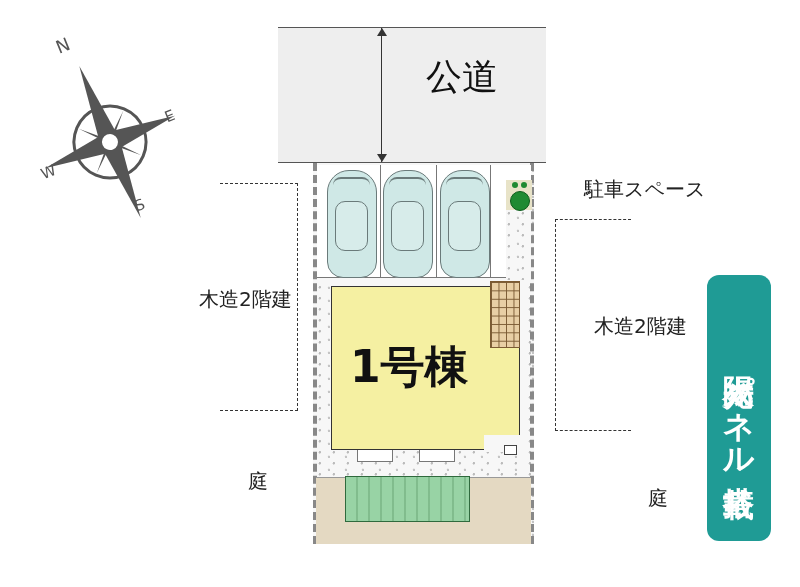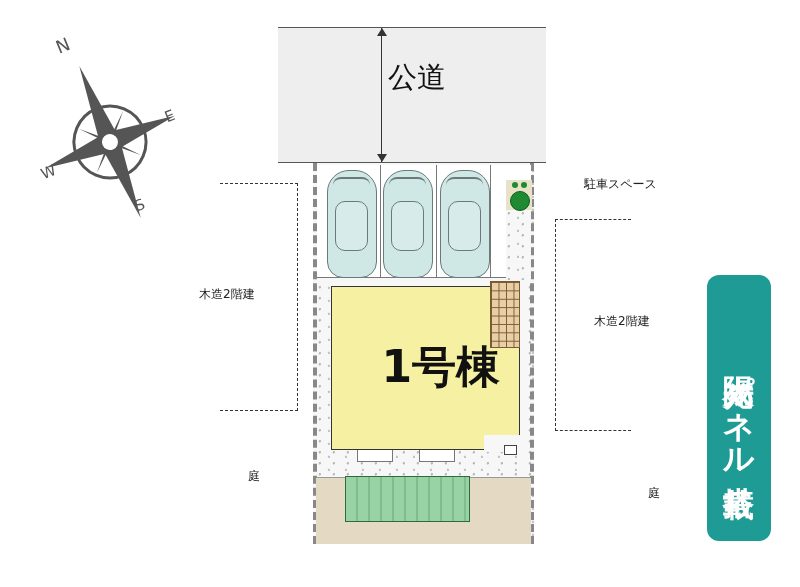--- a/index.html
+++ b/index.html
@@ -1,21 +1,21 @@
 <!DOCTYPE html>
 <html><head>
 <meta charset="utf-8">
 <style>
   html, body { margin:0; padding:0; }
   body { width:800px; height:587px; background:#ffffff; position:relative; overflow:hidden;
          font-family:"DejaVu Sans","Liberation Sans",sans-serif; color:#222; }
   .abs { position:absolute; }
   .road { left:278px; top:27px; width:268px; height:136px; background:#eeeeee;
           border-top:1px solid #555; border-bottom:1px solid #555; box-sizing:border-box; }
-  .road-label { left:388px; top:62px; width:110px; text-align:left; font-size:29px; line-height:30px; color:#111; }
+  .road-label { left:388px; top:62px; width:110px; text-align:right; font-size:36px; line-height:30px; color:#111; }
   .dim-line { left:381px; top:28px; width:1px; height:134px; background:#333; }
   .arrow-up { left:377px; top:28px; width:0; height:0; border-left:5px solid transparent; border-right:5px solid transparent; border-bottom:8px solid #333; }
   .arrow-down { left:377px; top:154px; width:0; height:0; border-left:5px solid transparent; border-right:5px solid transparent; border-top:8px solid #333; }
   .lot { left:313px; top:163px; width:221px; height:381px; background:#fbfbfb;
          border-left:4px dashed #888; border-right:4px dashed #888; border-bottom:4px dashed #888; box-sizing:border-box; }
   .gravel { background:
             radial-gradient(circle at 20% 30%, #bbb 1px, transparent 1.5px),
             radial-gradient(circle at 70% 60%, #c4c4c4 1px, transparent 1.5px),
             #f7f7f7; background-size:14px 11px, 17px 13px; }
   .parking-bay { top:165px; height:112px; border-right:1px solid #777; box-sizing:border-box; }
@@ -24,28 +24,28 @@
   .car-wind { position:absolute; left:5px; top:6px; width:37px; height:6px; border-top:2px solid #6a7a7a; border-radius:10px 10px 0 0; }
   .planter { left:506px; top:180px; width:26px; height:30px; background:#e8e3c8; }
   .tree { left:510px; top:191px; width:18px; height:18px; border-radius:50%; background:#1f8a32; border:1px solid #0d5c1c; }
   .shrub { width:6px; height:6px; border-radius:50%; background:#1f8a32; top:182px; }
   .house { left:331px; top:286px; width:189px; height:164px; background:#f5f0a2; border:1.5px solid #333; box-sizing:border-box; }
   .house-notch { left:484px; top:435px; width:37px; height:17px; background:#f7f7f7; }
   .deck { left:490px; top:281px; width:30px; height:67px; border:1px solid #7a5a33;
           background-color:#e8cfa5;
           background-image: linear-gradient(#7a5a33 1px, transparent 1px), linear-gradient(90deg,#7a5a33 1px, transparent 1px);
           background-size:7.5px 8.4px; box-sizing:border-box; }
-  .house-label { left:350px; top:340px; width:150px; text-align:right; font-size:44px; font-weight:bold; color:#111; line-height:54px; }
+  .house-label { left:350px; top:340px; width:150px; text-align:left; font-size:44px; font-weight:bold; color:#111; line-height:54px; }
   .step { top:450px; height:12px; width:36px; background:#fff; border:1px solid #777; border-top:none; box-sizing:border-box; }
   .garden { left:316px; top:477px; width:215px; height:66px; background:#e4d9c2; border-top:1.5px solid #999; }
   .lawn { left:345px; top:476px; width:125px; height:46px; background:#98d3a5; border:1.5px solid #2f6a3d; box-sizing:border-box;
           background-image: repeating-linear-gradient(90deg, transparent 0 10px, rgba(60,120,70,.25) 10px 12px); }
   .nb-left { left:220px; top:183px; width:78px; height:228px; border-top:1.5px dashed #333; border-right:1.5px dashed #333; border-bottom:1.5px dashed #333; box-sizing:border-box; }
   .nb-right { left:555px; top:219px; width:76px; height:212px; border-top:1.5px dashed #333; border-left:1.5px dashed #333; border-bottom:1.5px dashed #333; box-sizing:border-box; }
-  .label { font-size:12px; color:#222; white-space:nowrap;padding-left:24px; }
+  .label { font-size:20px; color:#222; white-space:nowrap;padding-left:24px; }
   .solar-badge { left:707px; top:275px; width:64px; height:266px; background:#1f9b95; border-radius:12px;
                  color:#fff; font-size:31px; font-weight:bold; line-height:34px; text-align:center;
                  writing-mode:vertical-rl; display:flex; align-items:center; justify-content:center; letter-spacing:1px; }
   .compass { left:28px; top:30px; width:170px; height:190px; }
 </style>
 </head>
 <body>
 
 <svg class="abs compass" viewBox="0 0 170 190" xmlns="http://www.w3.org/2000/svg">
   <g transform="translate(82,112) rotate(-22)">

